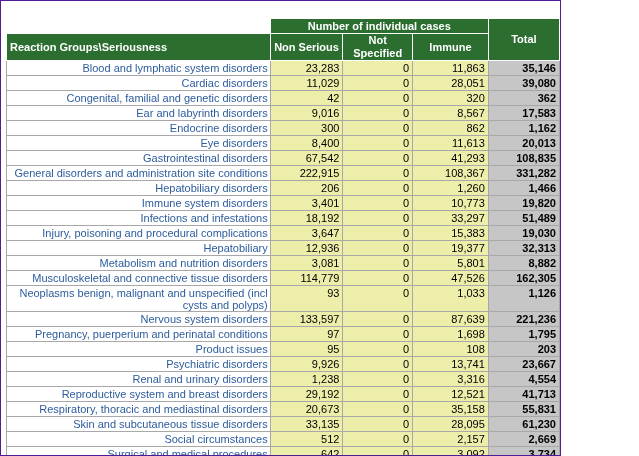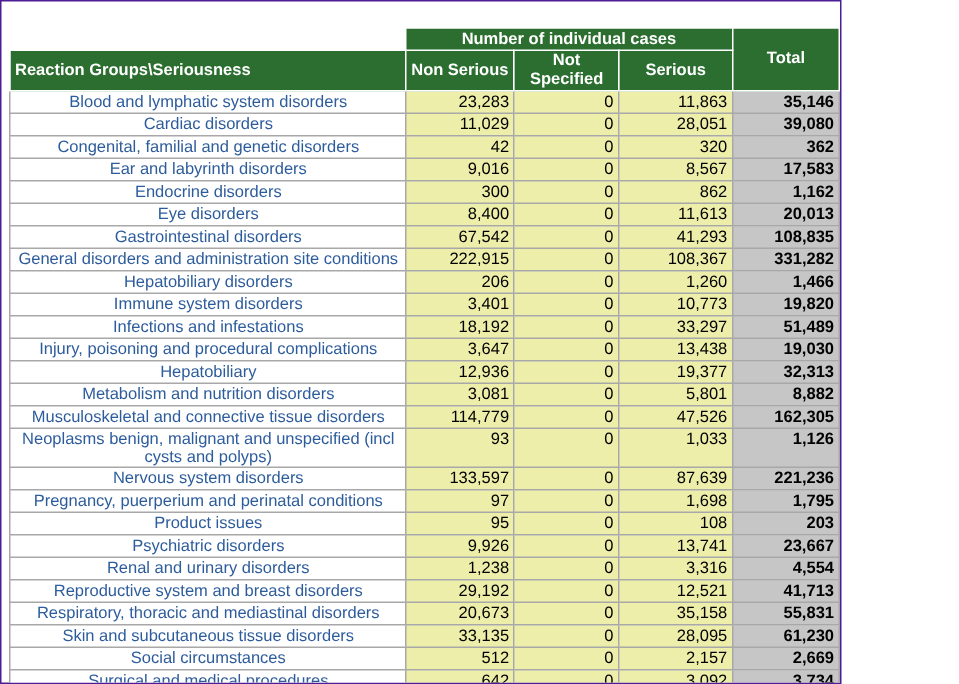--- a/index.html
+++ b/index.html
@@ -60,21 +60,21 @@
     margin-left: 47px;
   }
   th.total-hdr {
     vertical-align: middle;
   }
 
   td.label {
     background: #ffffff;
     color: var(--label-blue, #2D5C9C);
     border: 1px solid #a8a8a8;
-    text-align: center;
+    text-align: right;
     padding: 1px 2px 0 3px;
     vertical-align: top;
     line-height: 12px;
     height: 13px;
     cursor: pointer;
   }
   td.num {
     background: var(--yellow, #EEEEAB);
     border: 1px solid #a8a8a8;
     text-align: right;
@@ -104,21 +104,21 @@
     <thead>
       <tr>
         <th class="corner"></th>
         <th class="hdr" colspan="3">Number of individual cases</th>
         <th class="hdr total-hdr" rowspan="2">Total</th>
       </tr>
       <tr>
         <th class="hdr row-hdr">Reaction Groups\Seriousness</th>
         <th class="hdr">Non Serious</th>
         <th class="hdr">Not Specified</th>
-        <th class="hdr">Serious</th>
+        <th class="hdr">Immune</th>
       </tr>
     </thead>
     <tbody>
 
     <tr>
           <td class="label">Blood and lymphatic system disorders</td>
           <td class="num">23,283</td>
           <td class="num">0</td>
           <td class="num">11,863</td>
           <td class="num tot">35,146</td>
@@ -190,21 +190,21 @@
           <td class="label">Infections and infestations</td>
           <td class="num">18,192</td>
           <td class="num">0</td>
           <td class="num">33,297</td>
           <td class="num tot">51,489</td>
         </tr>
         <tr>
           <td class="label">Injury, poisoning and procedural complications</td>
           <td class="num">3,647</td>
           <td class="num">0</td>
-          <td class="num">13,438</td>
+          <td class="num">15,383</td>
           <td class="num tot">19,030</td>
         </tr>
         <tr>
           <td class="label">Hepatobiliary</td>
           <td class="num">12,936</td>
           <td class="num">0</td>
           <td class="num">19,377</td>
           <td class="num tot">32,313</td>
         </tr>
         <tr>

